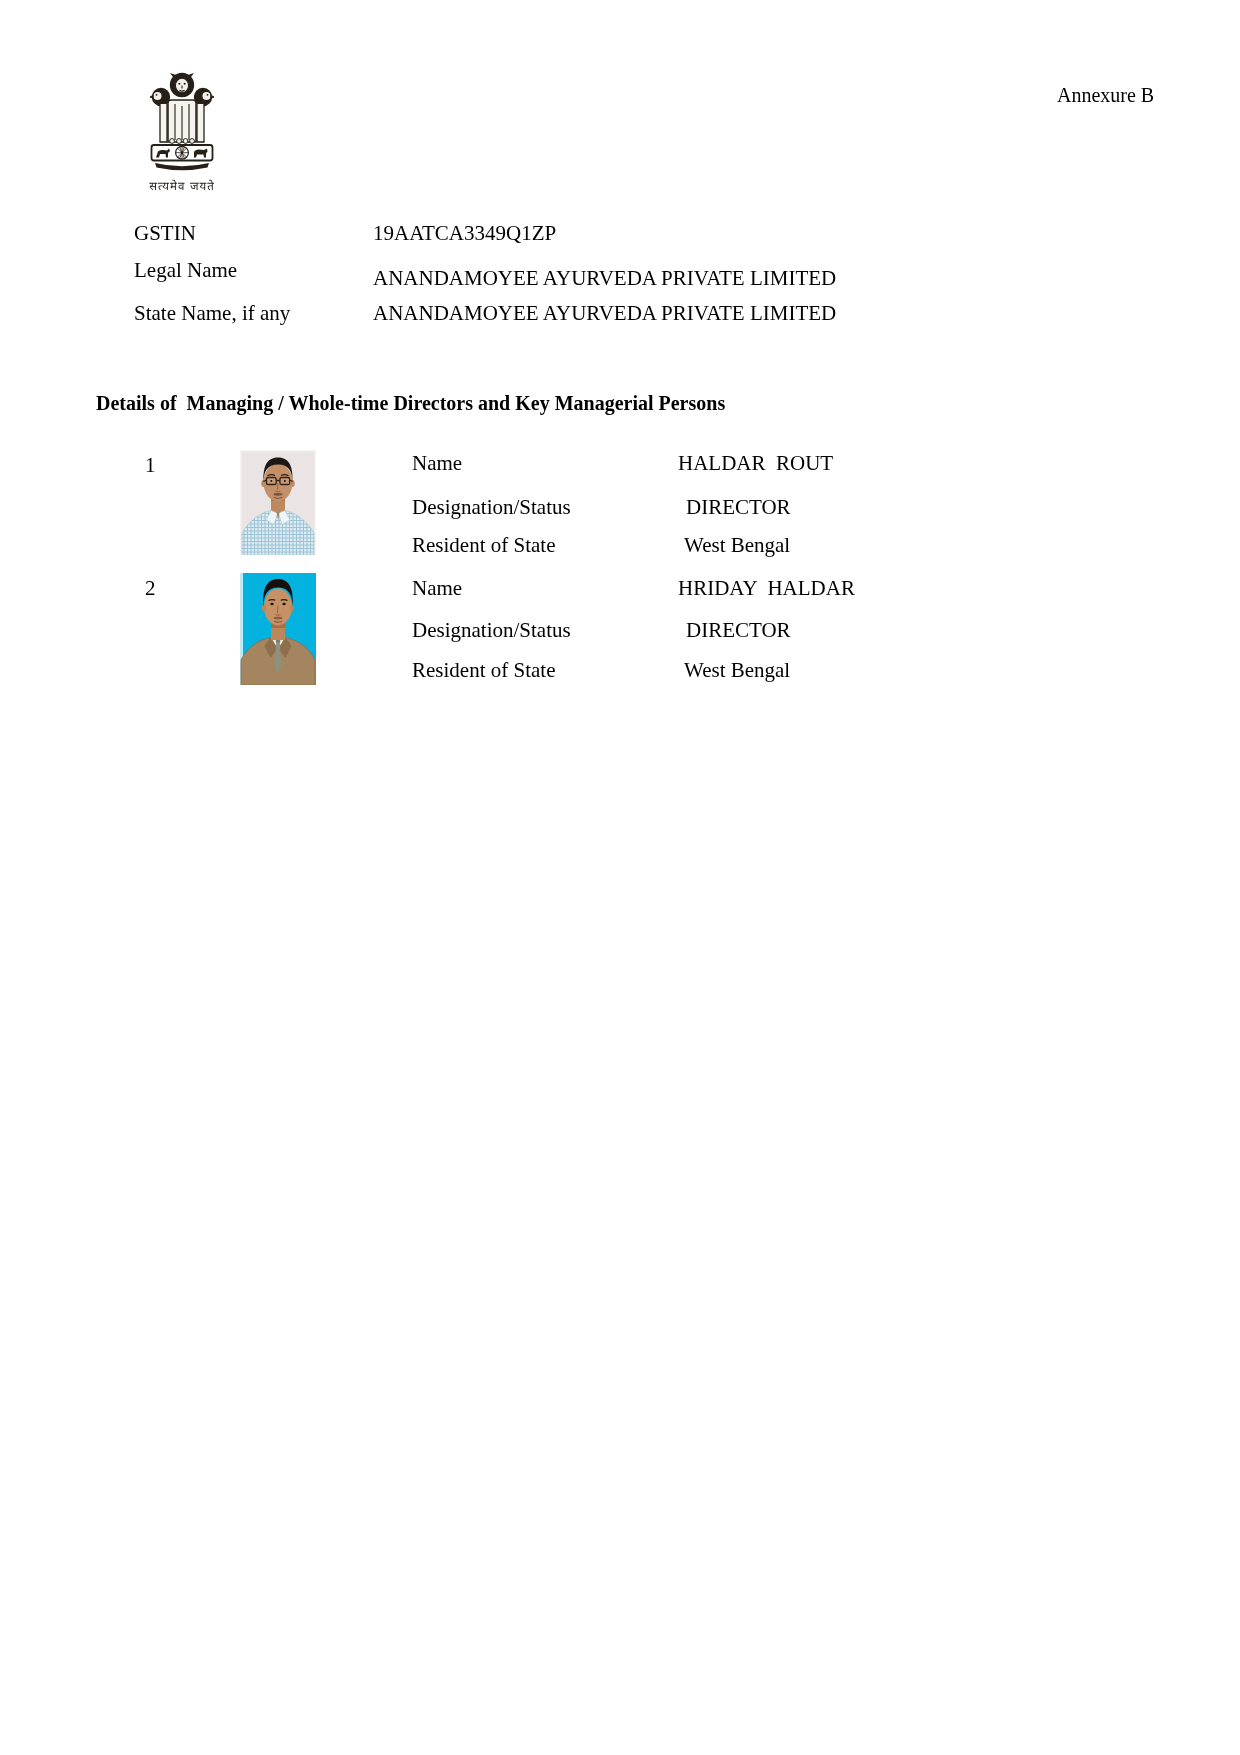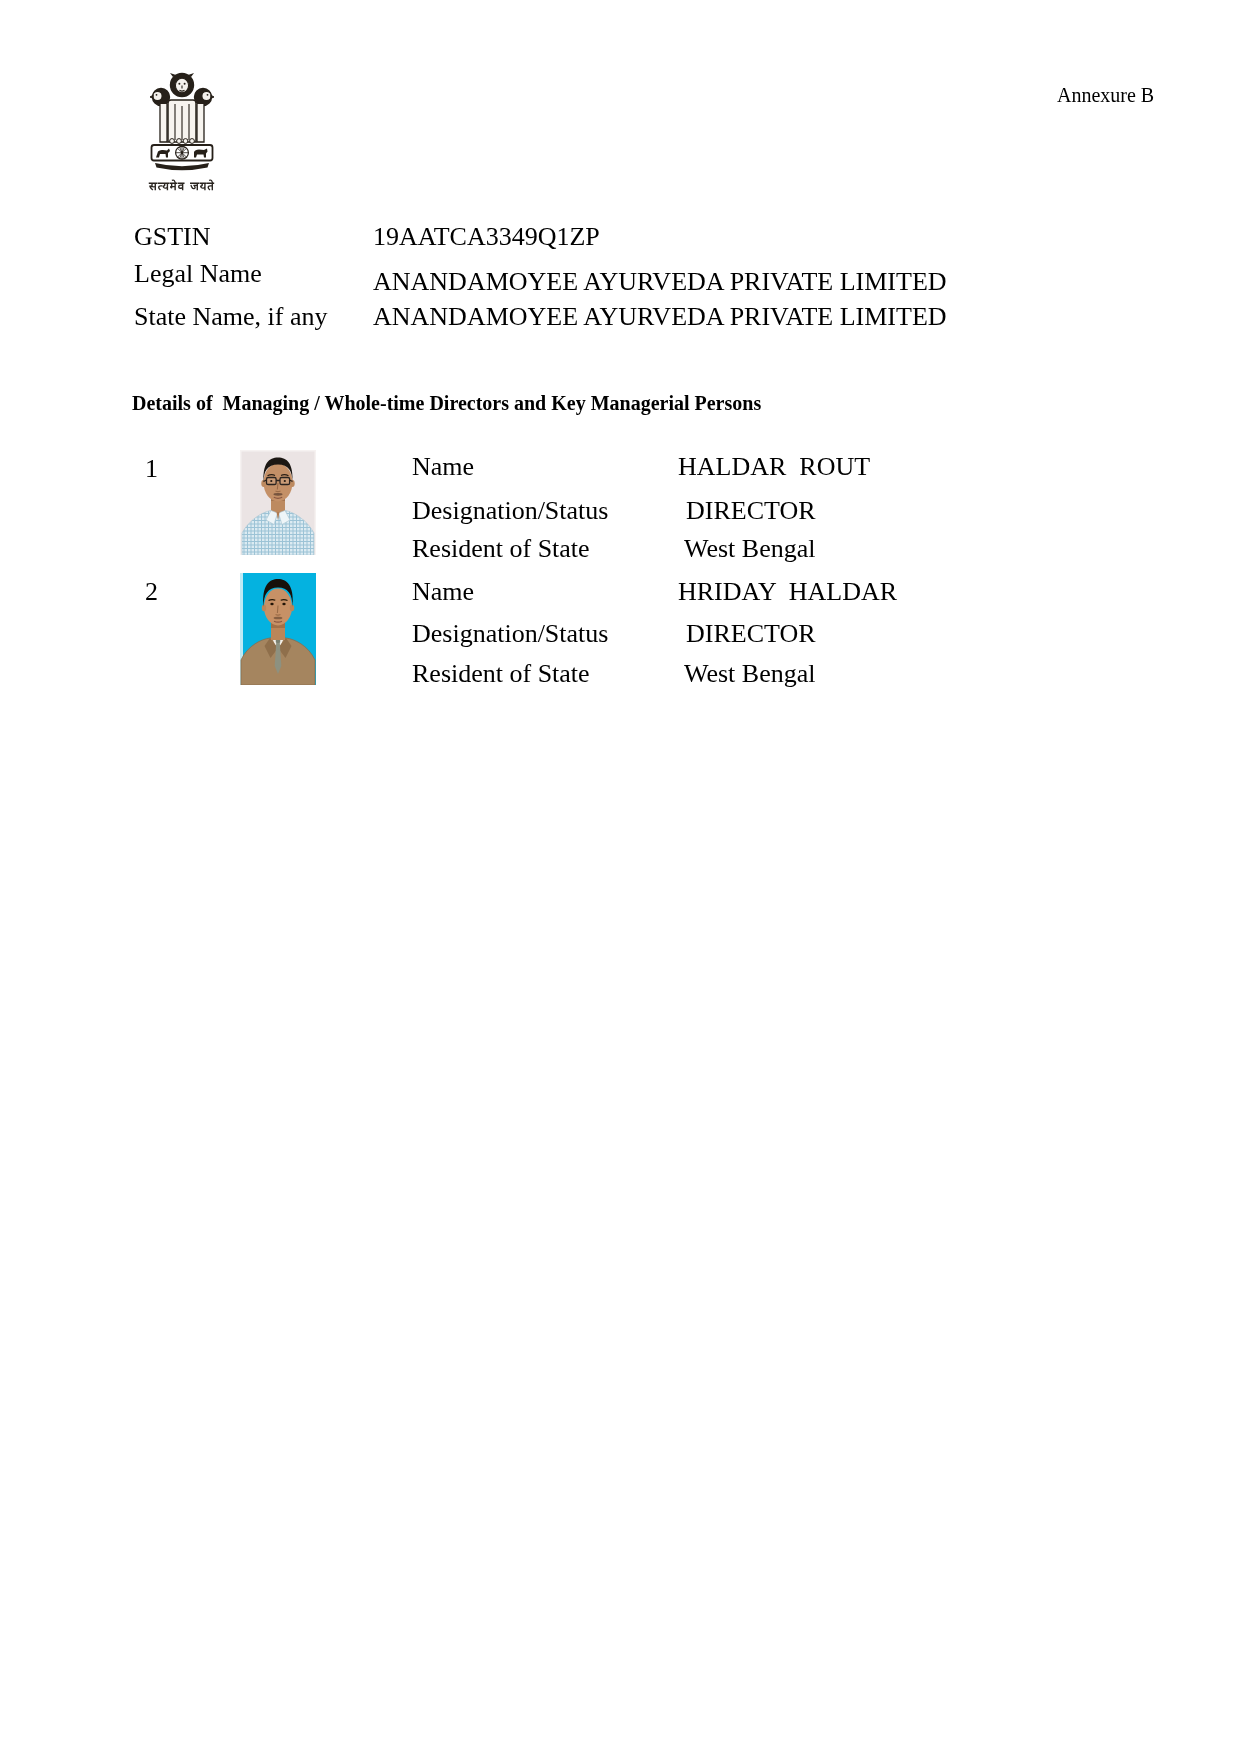--- a/index.html
+++ b/index.html
@@ -6,53 +6,52 @@
   .page{
     position:relative;
     width:1240px;height:1755px;
     background:#ffffff;
     font-family:"Liberation Serif","DejaVu Serif",serif;
     color:#000;
     overflow:hidden;
   }
   .txt{
     position:absolute;
-    font-size:26px;
+    font-size:21px;
     line-height:1.2;
     white-space:pre;
   }
   .annexure{
     position:absolute;
     left:1057px;top:83px;
     font-size:20px;font-weight:normal;
     line-height:1.2;white-space:pre;
   }
   .section-heading{
     position:absolute;
     left:96px;top:391px;
     font-size:20px;font-weight:bold;
-    line-height:1.2;white-space:pre;margin-left:36px;
+    line-height:1.2;white-space:pre;
   }
   .emblem{
     position:absolute;
     left:146px;top:70px;
     width:72px;
     text-align:center;
   }
   .motto{
     position:absolute;
     left:-12px;top:108px;
     width:96px;
     font-family:"DejaVu Sans","Liberation Sans",sans-serif;
     font-size:11.5px;
     color:#2a2520;
     letter-spacing:1px;
     white-space:nowrap;
     text-align:center;
-    font-weight:bold;
   }
   .photo{
     position:absolute;
     display:block;
   }
 </style>
 </head>
 <body>
 
 <div class="page">

